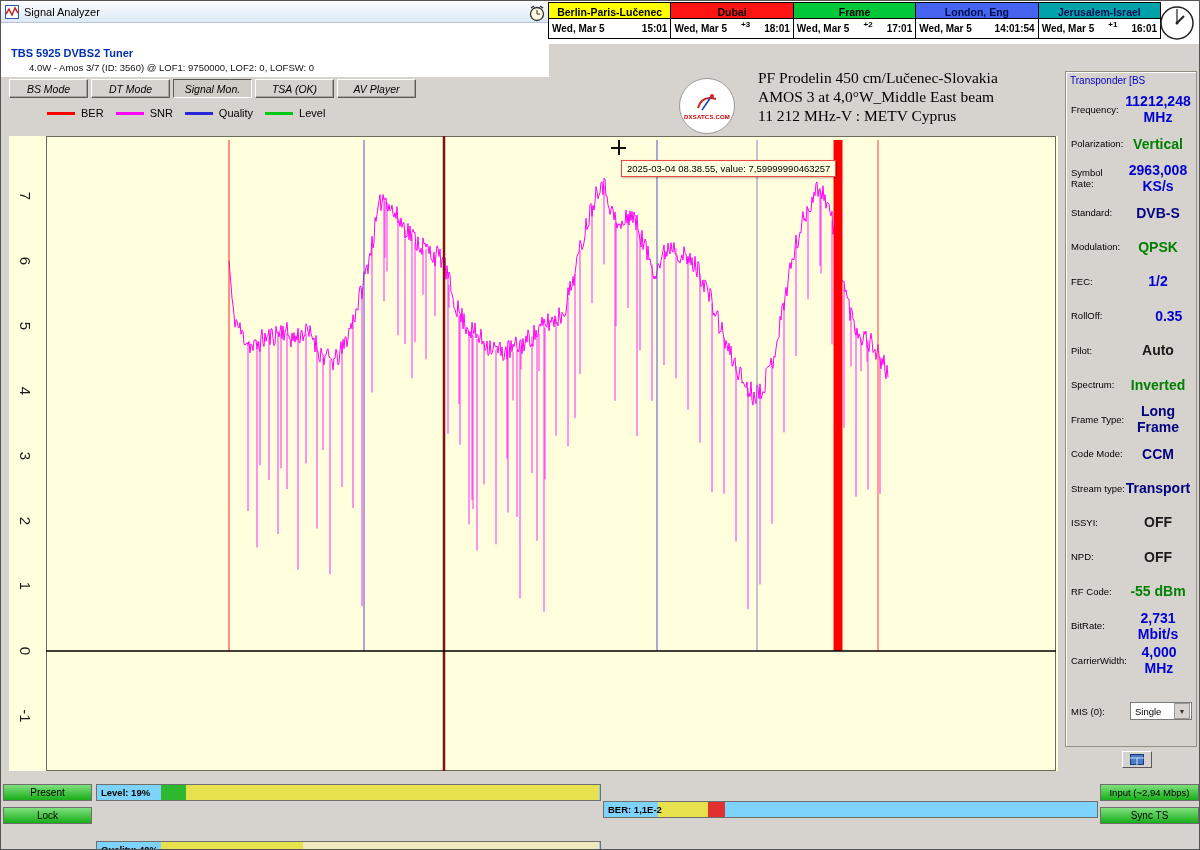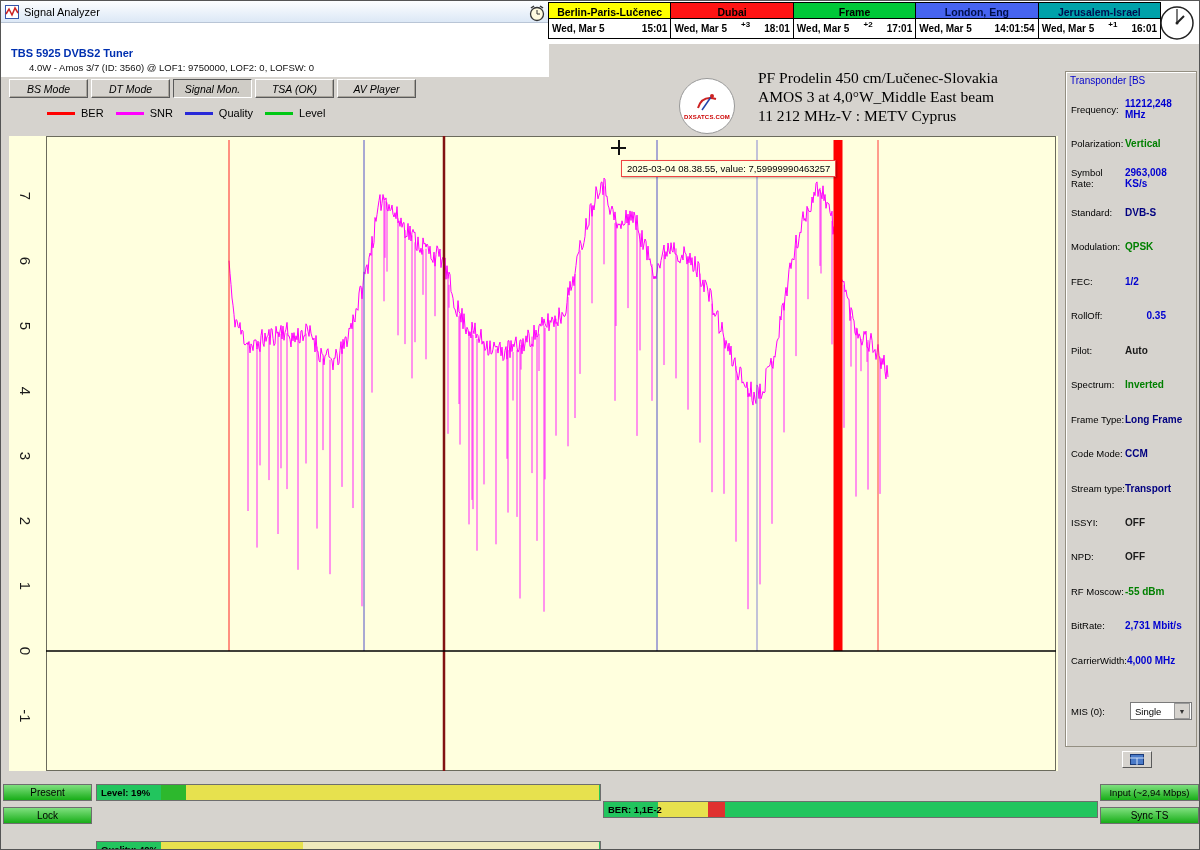--- a/index.html
+++ b/index.html
@@ -48,30 +48,30 @@
   .overlay{position:absolute;left:757px;top:67px;width:300px;font-family:"Liberation Serif",serif;font-size:15.5px;line-height:19px;color:#000;}
   .logo{position:absolute;left:678px;top:77px;width:54px;height:54px;border-radius:50%;background:#fff;border:1px solid #999;display:flex;flex-direction:column;align-items:center;justify-content:center;}
   .logo .lg-txt{font-size:6px;font-weight:bold;color:#cc0000;letter-spacing:.2px;}
 
   
   .tpanel{position:absolute;left:1064px;top:70px;width:132px;height:676px;background:#d6d3ce;border:1px solid #948f82;box-shadow:inset 1px 1px 0 #fff;box-sizing:border-box;}
   .tptitle{font-size:10px;color:#0000cc;padding:3px 0 0 4px;}
   .tp-rows{position:absolute;left:0;right:0;top:20px;}
   .tp-row{height:34.45px;display:flex;align-items:center;padding:0 5px;}
   .tp-label{flex:1;font-size:9.5px;color:#000;}
-  .tp-value{width:66px;font-size:10px;font-weight:bold;}
+  .tp-value{width:66px;font-size:14px;font-weight:bold;text-align:center;}
   .misrow{position:absolute;left:5px;right:4px;top:630px;display:flex;align-items:center;justify-content:space-between;font-size:9.5px;}
   .misselect{width:62px;height:18px;background:#fff;border:1px solid #7a7a7a;font-size:9.5px;display:flex;align-items:center;justify-content:space-between;padding:0 1px 0 4px;box-sizing:border-box;cursor:pointer;}
   .misarrow{width:14px;height:14px;background:#d6d3ce;border:1px solid #999;font-size:7px;display:flex;align-items:center;justify-content:center;color:#333;}
   .tpbtn{position:absolute;left:1121px;top:750px;width:30px;height:17px;background:#d6d3ce;border:1px solid;border-color:#fff #5a5a5a #5a5a5a #fff;display:flex;align-items:center;justify-content:center;cursor:pointer;box-sizing:border-box;}
 
   
   .sbox{position:absolute;height:17px;border:1px solid #6e6e6e;box-sizing:border-box;font-size:10px;display:flex;align-items:center;color:#000;}
   .greenbox{background:linear-gradient(#7fe07f,#18ad18);justify-content:center;}
-  .meter{background:#22c55e;position:relative;overflow:hidden;}
+  .meter{background:#7dd3fc;position:relative;overflow:hidden;}
   .meter .lbl{position:relative;z-index:2;padding:0 4px;font-size:9.5px;font-weight:bold;white-space:nowrap;}
   .seg{position:absolute;top:0;bottom:0;z-index:1;}
   .seg.g{left:64px;width:25px;background:#2db82d;}
   .seg.y{left:89px;right:1px;background:#e7e14e;}
   .seg.y2{left:64px;width:142px;background:#e7e14e;}
   .seg.cream{left:206px;right:1px;background:#efe9bc;}
   .seg.y3{left:54px;width:50px;background:#e7e14e;}
   .seg.r{left:104px;width:17px;background:#e03030;}
 
   
@@ -291,21 +291,21 @@
         </div>
         <div class="tp-row">
           <span class="tp-label">ISSYI:</span>
           <span class="tp-value" style="color: rgb(26, 26, 26);">OFF</span>
         </div>
         <div class="tp-row">
           <span class="tp-label">NPD:</span>
           <span class="tp-value" style="color: rgb(26, 26, 26);">OFF</span>
         </div>
         <div class="tp-row">
-          <span class="tp-label">RF Moscow:</span>
+          <span class="tp-label">RF Code:</span>
           <span class="tp-value" style="color: rgb(0, 128, 0);">-55 dBm</span>
         </div>
         <div class="tp-row">
           <span class="tp-label">BitRate:</span>
           <span class="tp-value" style="color: rgb(0, 0, 208);">2,731 Mbit/s</span>
         </div>
         <div class="tp-row">
           <span class="tp-label">CarrierWidth:</span>
           <span class="tp-value" style="color: rgb(0, 0, 208);">4,000 MHz</span>
         </div>

